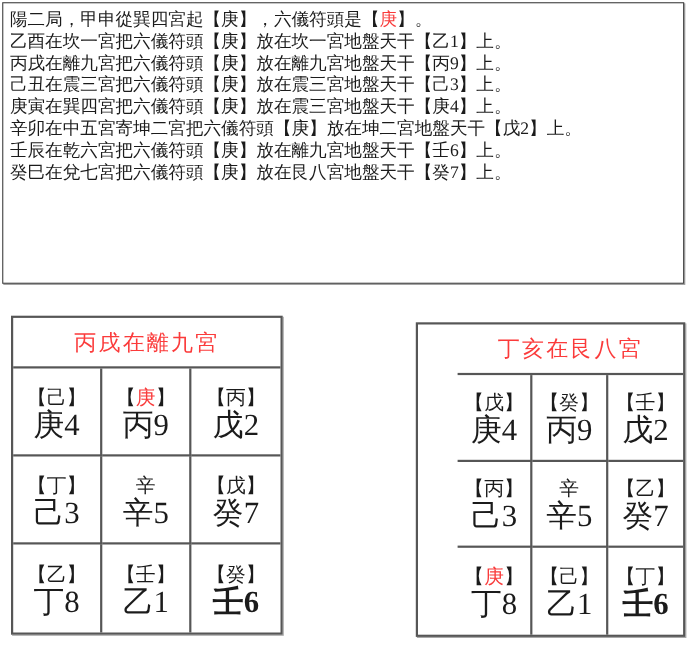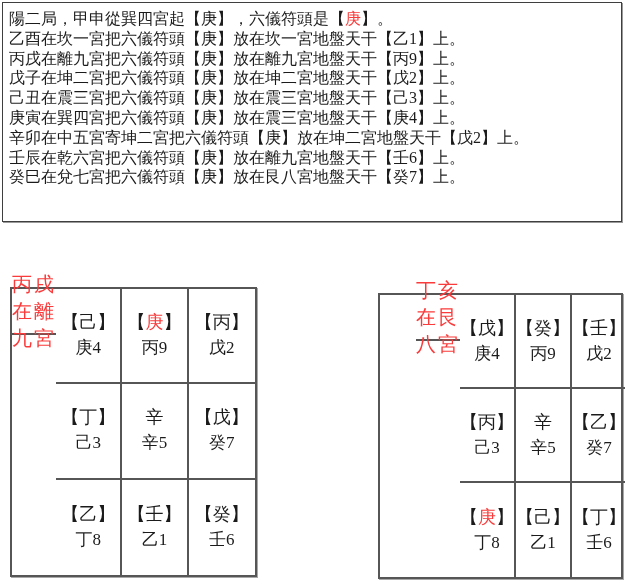--- a/index.html
+++ b/index.html
@@ -1,58 +1,57 @@
 <!DOCTYPE html>
 <html><head>
 <meta charset="utf-8">
 <style>
   html,body{margin:0;padding:0;}
   body{
     width:625px;height:588px;background:#ffffff;position:relative;overflow:hidden;
     font-family:"Liberation Serif","DejaVu Serif",serif;color:#1b1b1b;
   }
   .textbox{
-    position:absolute;left:2px;top:2px;width:620px;height:220px;
+    position:absolute;left:2px;top:2px;width:620px;height:256px;
     box-sizing:border-box;border:1px solid #3f3f3f;
     box-shadow:1px 1px 0 #9a9a9a;
     padding:6px 4px 0 6px;background:#fff;
   }
   .tline{font-size:16px;line-height:19.8px;white-space:pre-wrap;}
   .red{color:#f93b3b;}
   .qtable{
     position:absolute;box-sizing:border-box;border:2px solid #565656;
     box-shadow:1px 1px 0 #a8a8a8;background:#fff;
-    display:flex;flex-direction:row;
+    display:flex;flex-direction:column;
   }
   #t1{left:10px;top:287px;width:247px;height:290px;}
   #t2{left:378px;top:293px;width:245px;height:286px;padding-left:36px;}
   .qtitle{
     height:44px;flex:0 0 44px;border-bottom:2px solid #565656;
     color:#fb3b3b;font-size:20px;letter-spacing:2px;
     display:flex;align-items:center;justify-content:center;
   }
   .qgrid{flex:1;display:grid;grid-template-columns:repeat(3,1fr);grid-template-rows:repeat(3,1fr);}
   .qcell{
     border-right:2px solid #565656;border-bottom:2px solid #565656;
     display:flex;flex-direction:column;align-items:center;justify-content:center;gap:3px;
   }
   .qcell:nth-child(3n){border-right:none;}
   .qcell:nth-child(n+7){border-bottom:none;}
   .ctop{font-size:18px;line-height:22px;}
-  .cbot{font-size:17px;line-height:24px;}
-  .cbot.bold{font-weight:normal;}
+  .cbot{font-size:28px;line-height:24px;}
+  .cbot.bold{font-weight:bold;}
 </style>
 </head>
 <body>
 
 <div class="textbox">
   <div class="tline"><span>陽二局，甲申從巽四宮起【庚】，六儀符頭是【</span><span class="red">庚</span><span>】。</span></div>
   <div class="tline"><span>乙酉在坎一宮把六儀符頭【庚】放在坎一宮地盤天干【乙1】上。</span><span class="red"></span><span></span></div>
   <div class="tline"><span>丙戌在離九宮把六儀符頭【庚】放在離九宮地盤天干【丙9】上。</span><span class="red"></span><span></span></div>
-  <div class="tline"><span>戊子在坤二宮把六儀符頭【庚】放在坤二宮地盤天干【戊2】上。</span><span class="red"></span><span></span></div>
   <div class="tline"><span>己丑在震三宮把六儀符頭【庚】放在震三宮地盤天干【己3】上。</span><span class="red"></span><span></span></div>
   <div class="tline"><span>庚寅在巽四宮把六儀符頭【庚】放在震三宮地盤天干【庚4】上。</span><span class="red"></span><span></span></div>
   <div class="tline"><span>辛卯在中五宮寄坤二宮把六儀符頭【庚】放在坤二宮地盤天干【戊2】上。</span><span class="red"></span><span></span></div>
   <div class="tline"><span>壬辰在乾六宮把六儀符頭【庚】放在離九宮地盤天干【壬6】上。</span><span class="red"></span><span></span></div>
   <div class="tline"><span>癸巳在兌七宮把六儀符頭【庚】放在艮八宮地盤天干【癸7】上。</span><span class="red"></span><span></span></div>
 </div>
 
 <div class="qtable" id="t1">
   <div class="qtitle">丙戌在離九宮</div>
   <div class="qgrid">

